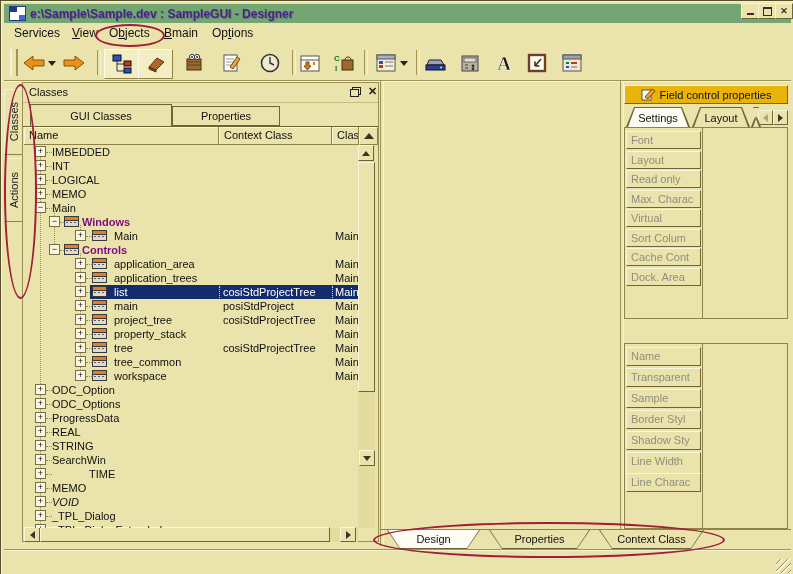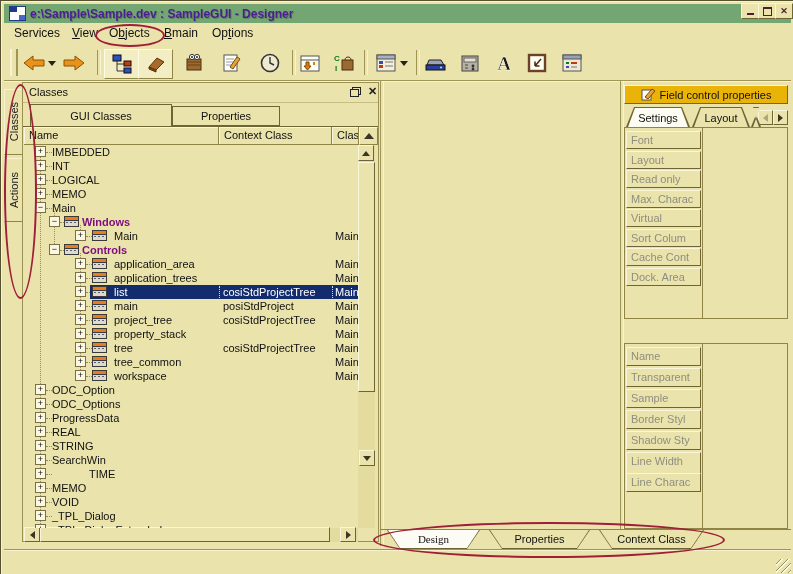--- a/index.html
+++ b/index.html
@@ -464,21 +464,21 @@
           <span class="tlabel" style="left: 28px; margin-left: 37px;">TIME</span>
         </div>
         <div class="tree-row" style="top: 336px;">
           <div class="hstub" style="left: 22px; top: 7px; width: 6px;"></div>
           <div class="expand" style="left: 11px;">+</div>
           <span class="tlabel" style="left: 28px;">MEMO</span>
         </div>
         <div class="tree-row" style="top: 350px;">
           <div class="hstub" style="left: 22px; top: 7px; width: 6px;"></div>
           <div class="expand" style="left: 11px;">+</div>
-          <span class="tlabel" style="left: 28px;">VOID</span>
+          <span class="tlabel" style="left: 28px; font-style: italic;">VOID</span>
         </div>
         <div class="tree-row" style="top: 364px;">
           <div class="hstub" style="left: 22px; top: 7px; width: 6px;"></div>
           <div class="expand" style="left: 11px;">+</div>
           <span class="tlabel" style="left: 28px;">_TPL_Dialog</span>
         </div>
         <div class="tree-row" style="top: 378px;">
           <div class="expand" style="left: 11px;">+</div>
           <span class="tlabel" style="left: 28px;">_TPL_DialogExtended</span>
         </div>
@@ -565,21 +565,21 @@
   <div class="btabline"></div>
   <div id="bottomTabs"></div>
 
   <div class="statusbar"></div>
   <div class="grip2"></div>
 
   <div class="anno" style="left:94px;top:23px;width:66px;height:19px;"></div>
   <div class="anno" style="left:3px;top:83px;width:29px;height:211px;"></div>
   <div class="anno" style="left:372px;top:521px;width:348px;height:32px;"></div>
 
-<div class="btab active" style="left: 386px; width: 93px; font-family: Liberation Serif, serif;">
+<div class="btab active" style="left: 386px; width: 93px;">
       <span class="shape"></span>
       <span class="in">Design</span>
     </div>
     <div class="btab" style="left: 488px; width: 101px;">
       <span class="shape"></span>
       <span class="in">Properties</span>
     </div>
     <div class="btab" style="left: 598px; width: 105px;">
       <span class="shape"></span>
       <span class="in">Context Class</span>

